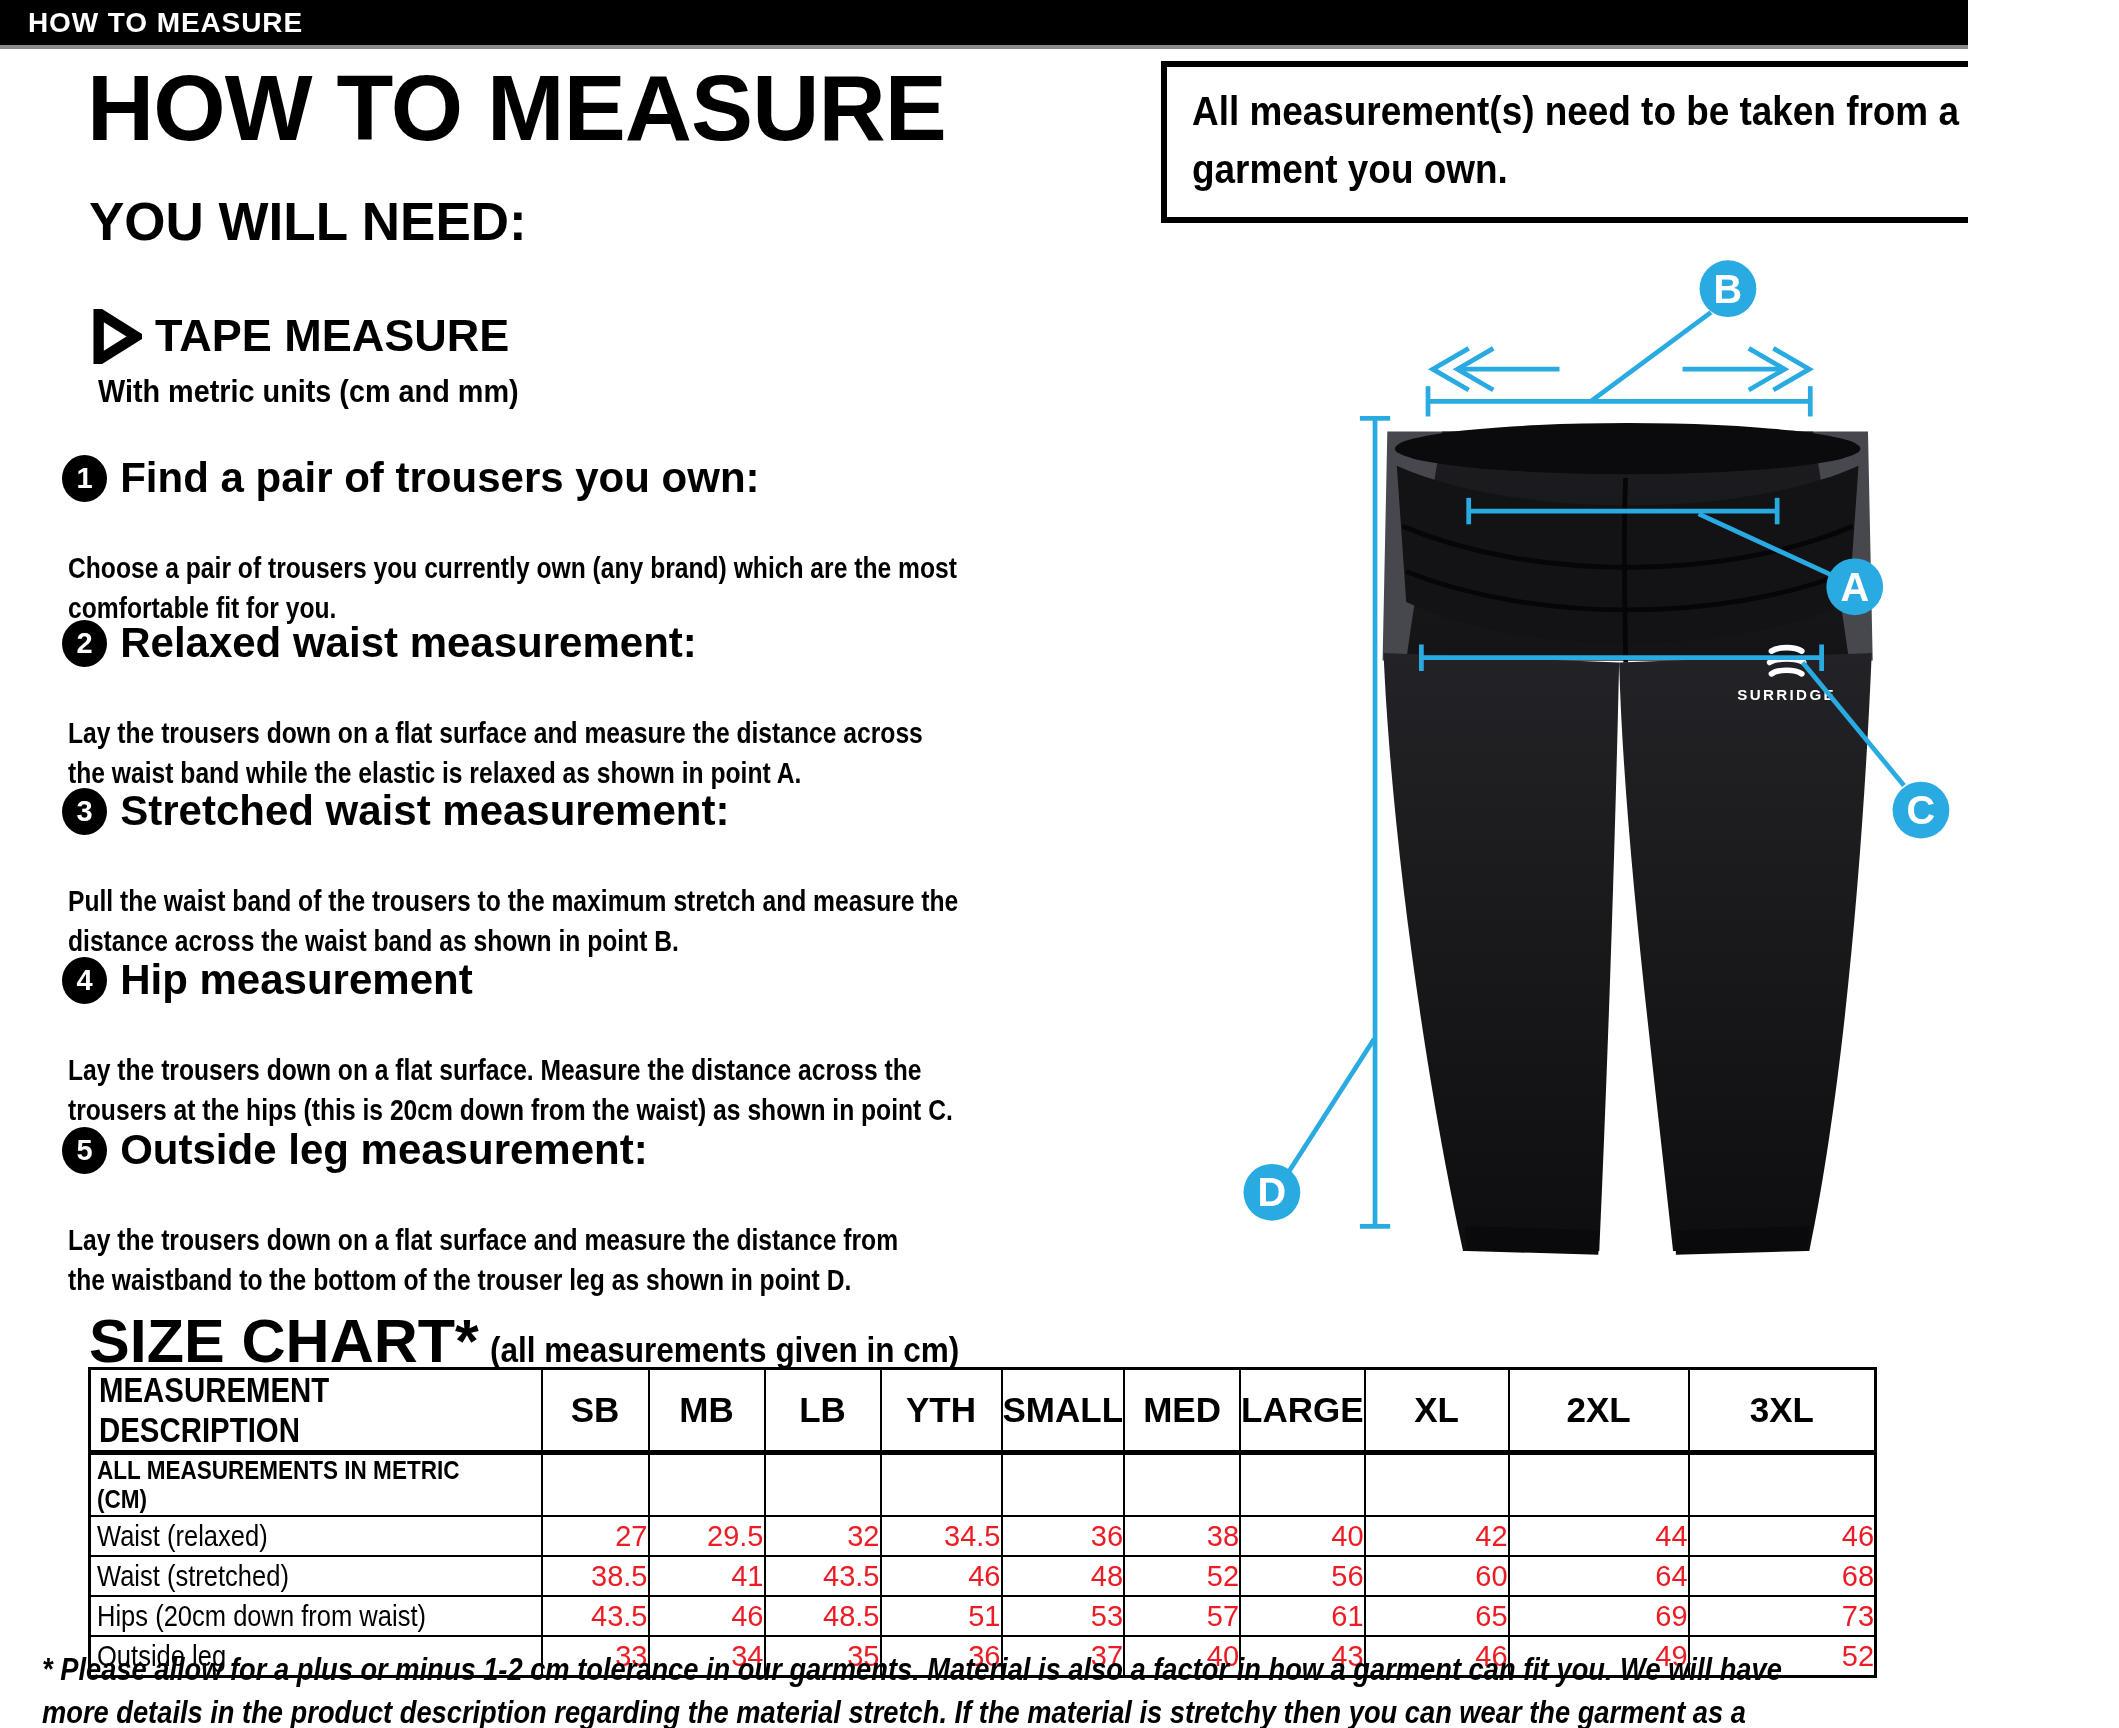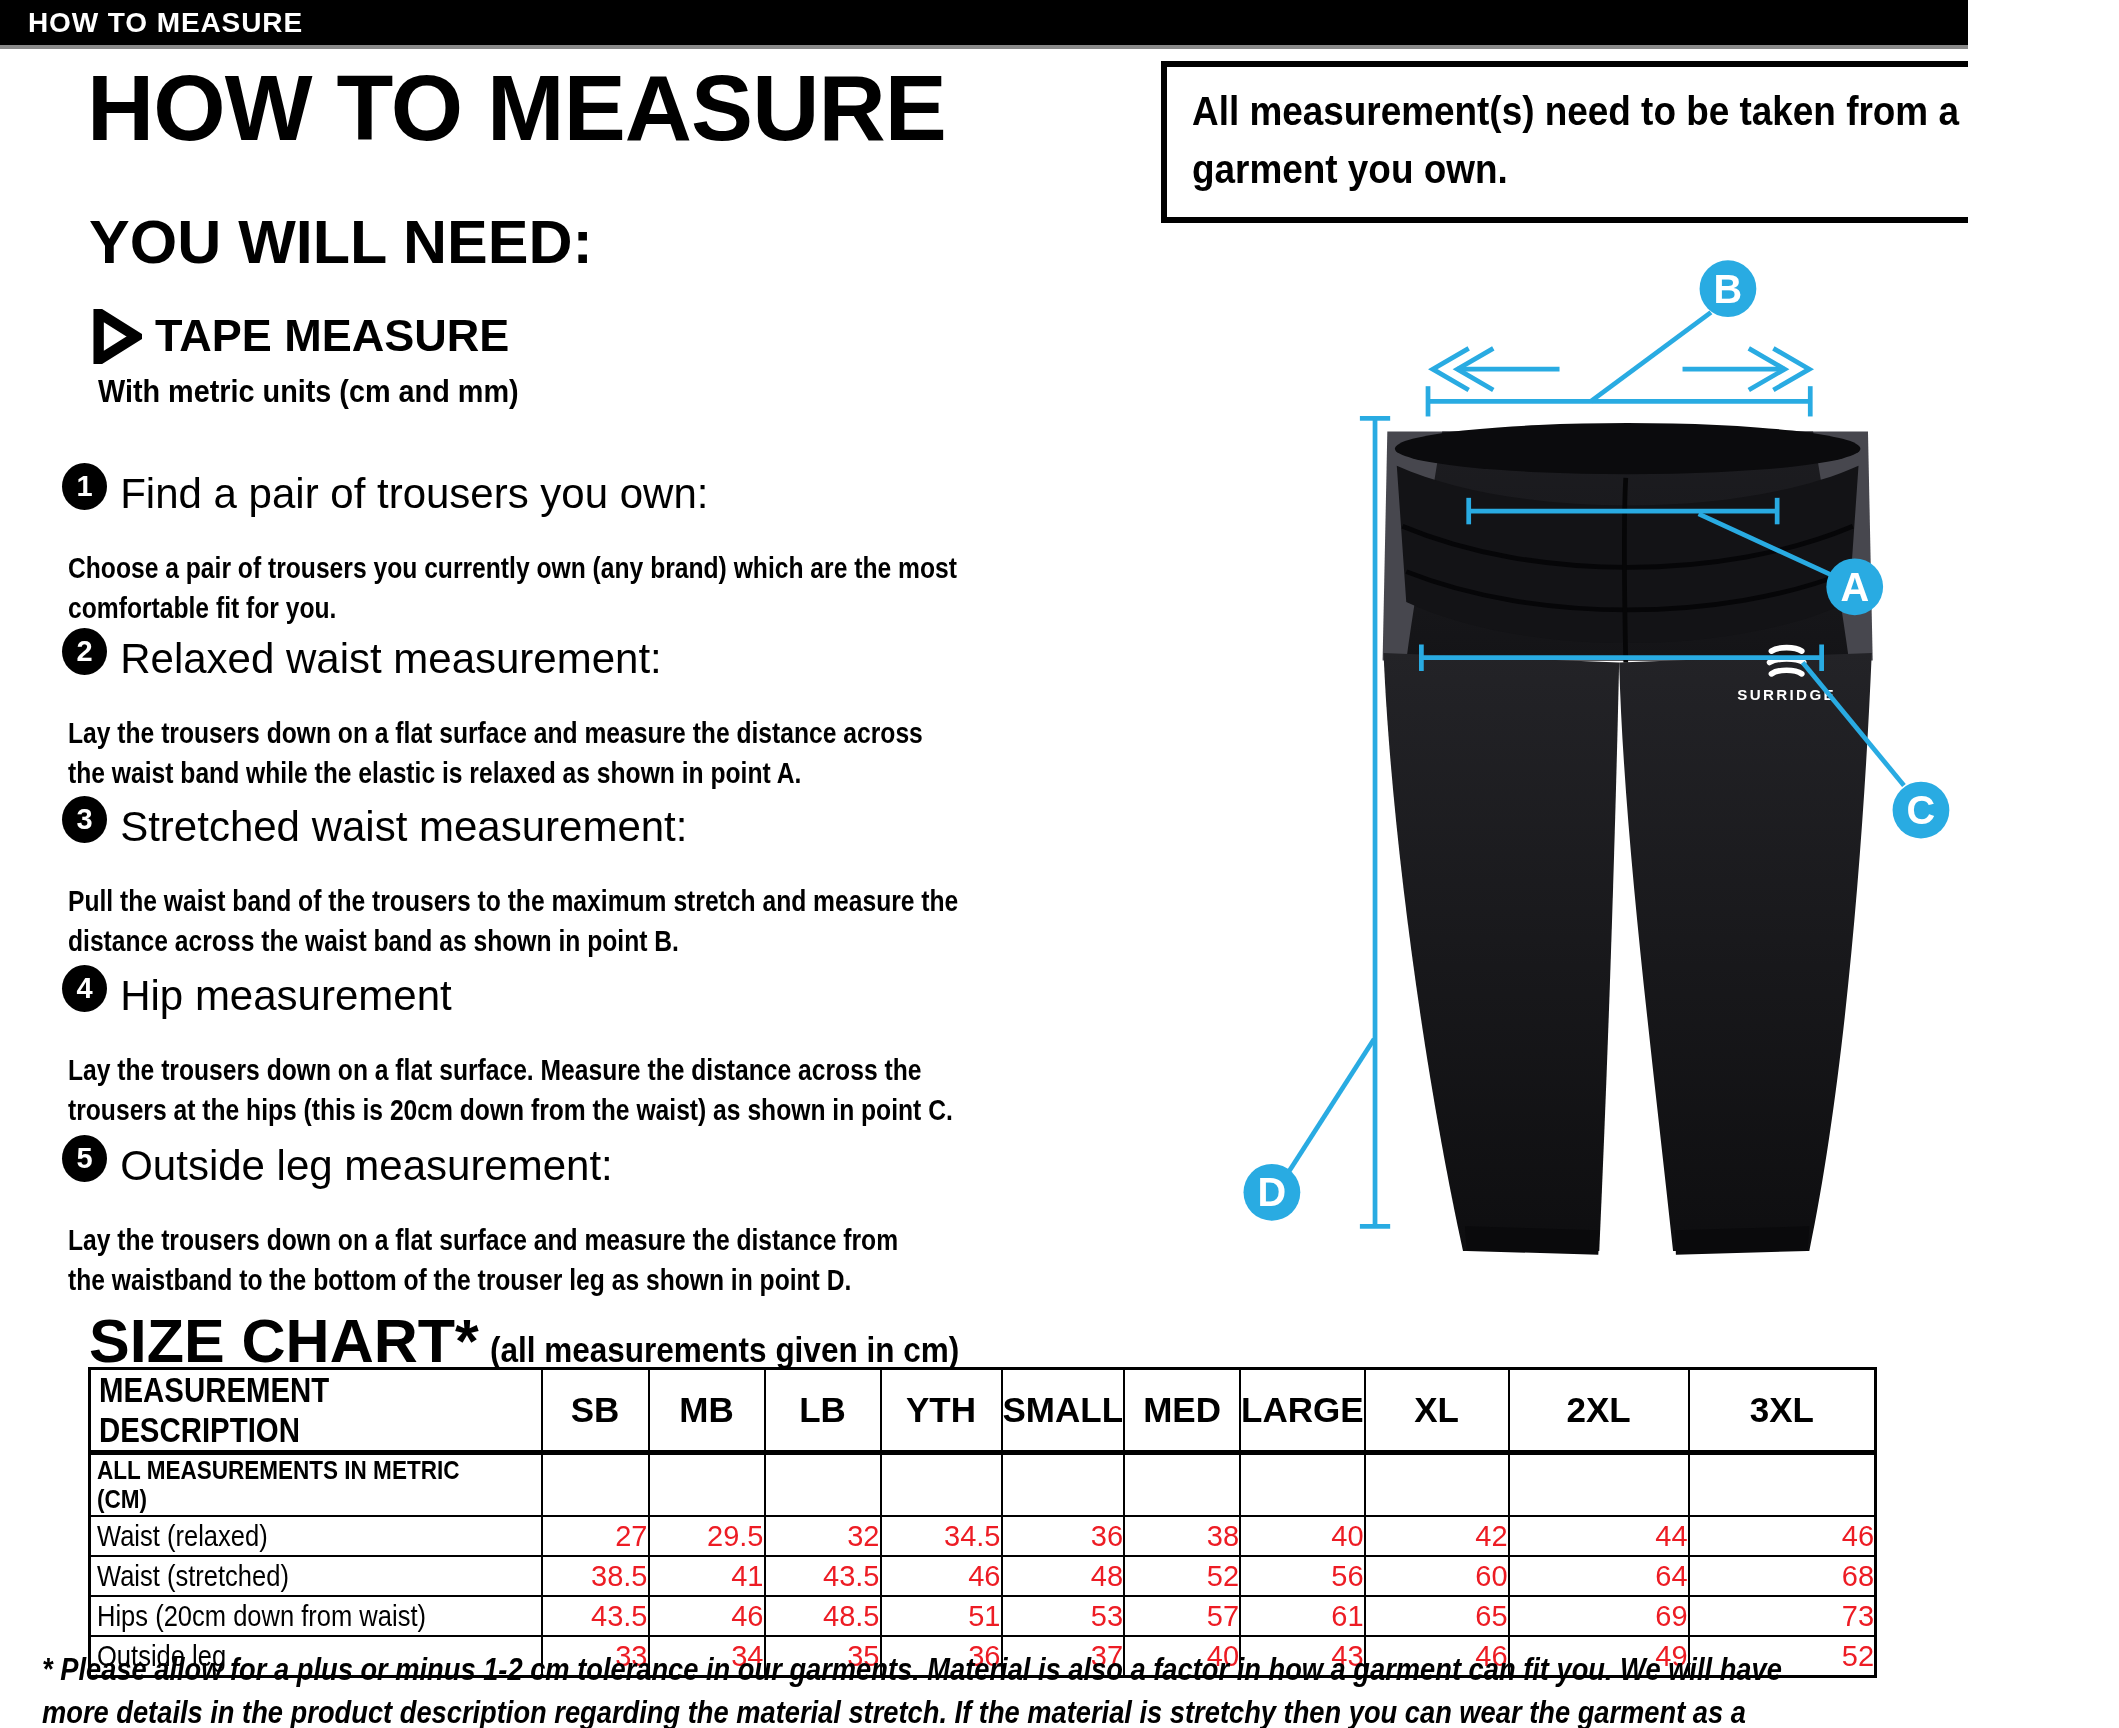--- a/index.html
+++ b/index.html
@@ -7,42 +7,42 @@
         font-family:"Liberation Sans", sans-serif;color:#000;}
   .abs{position:absolute;}
 
   
   .topbar{left:0;top:0;width:2120px;height:45px;background:#000;border-bottom:4.7px solid #8a8a8a;}
   .topbar-title{left:28px;top:0;height:45px;line-height:45px;color:#fff;font-size:28px;font-weight:bold;letter-spacing:0.9px;}
   .bar-logo{right:24.6px;top:1.9px;}
 
   
   .h1{left:87px;top:55px;font-size:93px;font-weight:bold;letter-spacing:-0.9px;}
-  .h2{left:89px;top:191px;font-size:61px;font-weight:bold;letter-spacing:0px;margin-top:16px;}
+  .h2{left:89px;top:191px;font-size:53px;font-weight:bold;letter-spacing:0px;}
 
   
   .notice{left:1161px;top:61px;width:950px;border:6.6px solid #000;padding:15px 24.6px 19px 24.6px;box-sizing:border-box;}
   .notice span{font-size:41px;font-weight:bold;line-height:1.42;white-space:pre-line;}
 
   
   .cx85{display:inline-block;transform:scaleX(.85);transform-origin:0 0;}
   .cx88{display:inline-block;transform:scaleX(.88);transform-origin:0 0;}
   .cx9{display:inline-block;transform:scaleX(.9);transform-origin:0 0;}
   .cxc{display:inline-block;transform:scaleX(.84);transform-origin:0 50%;}
   .cxm{display:inline-block;transform:scaleX(.88);transform-origin:0 50%;}
 
   
   .tape-label{left:155px;top:310px;font-size:45px;font-weight:bold;}
   .tape-desc{left:98px;top:373px;font-size:32px;font-weight:bold;}
 
   
   .step-head{display:flex;align-items:center;gap:13.2px;left:62px;}
   .step-circle{width:45px;height:47px;border-radius:50%;background:#000;color:#fff;font-size:29px;font-weight:bold;
                display:flex;align-items:center;justify-content:center;flex:0 0 auto;}
-  .step-title{font-size:42px;font-weight:normal;white-space:nowrap;margin-top:16px;}
+  .step-title{font-size:42px;font-weight:bold;white-space:nowrap;}
   .step-body{left:68px;width:1344px;font-size:29px;font-weight:bold;line-height:1.4;white-space:pre-line;}
 
   
   .sc-head{left:89px;top:1306px;display:flex;align-items:baseline;gap:11.4px;}
   .sc-title{font-size:61px;font-weight:bold;}
   .sc-sub{font-size:35px;font-weight:bold;}
 
   table.size{border-collapse:collapse;table-layout:fixed;background:#fff;}
   table.size,table.size th,table.size td{border:2.8px solid #000;}
   table.size{border-width:3.8px;}

